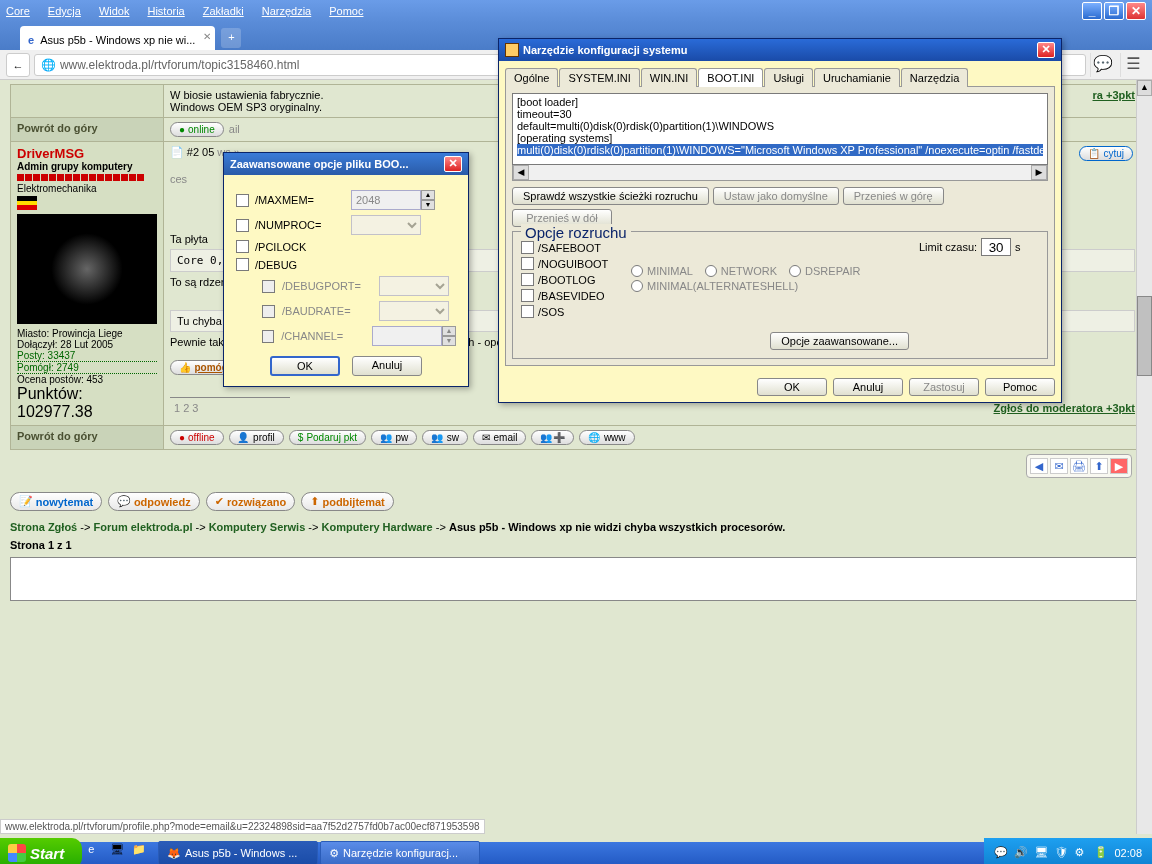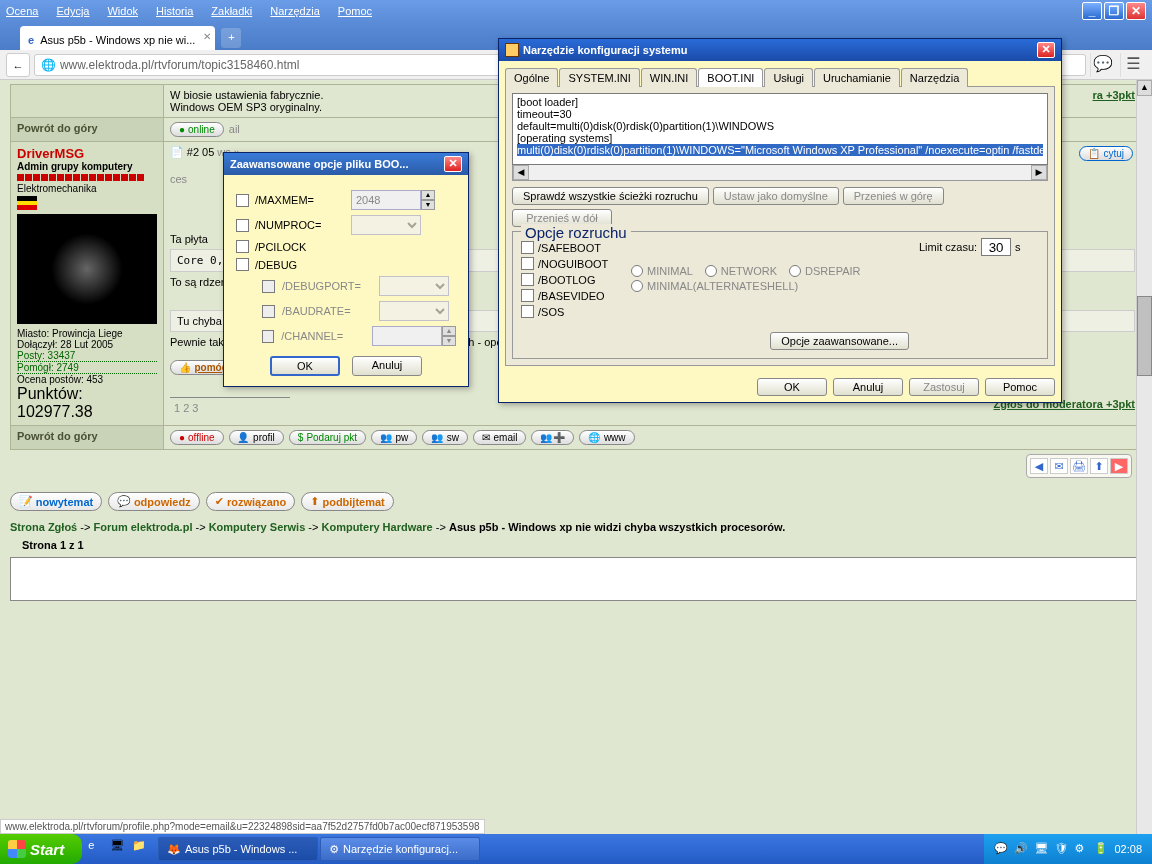--- a/index.html
+++ b/index.html
@@ -38,21 +38,21 @@
 .badge.green { color: #080; }
 .badge.red { color: #c00; }
 .backtop { background: #c9d3b8; font-weight: bold; color: #4a5032; }
 .quote { background: #eef0e4; border: 1px solid #ccc; padding: 4px 6px; margin: 4px 0; }
 .pagelinks { color: #888; font-size: 11px; padding: 4px; }
 .modlink { color: #206020; font-weight: bold; text-decoration: underline; text-align: right; }
 .actionbtns { display: flex; gap: 6px; padding: 6px 10px; }
 .abtn { border: 1px solid #888; border-radius: 10px; background: linear-gradient(#fff,#e8e8e8); padding: 2px 8px; display: inline-flex; align-items: center; gap: 3px; font-size: 11px; }
 .crumbs { padding: 4px 10px; font-size: 11px; }
 .crumbs a { color: #206020; font-weight: bold; }
-.pagestr { padding: 2px 22px; font-weight: bold; font-size: 11px; }
+.pagestr { padding: 2px 10px; font-weight: bold; font-size: 11px; }
 .txtbox { margin: 4px 10px; border: 1px solid #888; height: 44px; background: #fff; }
 .navicons { float: right; display: flex; gap: 2px; padding: 3px; border:1px solid #aaa; border-radius:4px; background:#f8f8f0; margin:4px 10px 4px 0;}
 .navicons div { width:18px; height:16px; border:1px solid #ccc; background:#fff; text-align:center; font-size:11px; line-height:14px; color:#36c; }
 
 
 .dlg { position: absolute; border: 1px solid #0a246a; background: #fef9c3; box-shadow: 2px 2px 6px rgba(0,0,0,.3); }
 .dlg-title { background: linear-gradient(#2a6bd8,#1a4ba8); height: 22px; color: #fff; font-weight: bold; font-size: 11px; padding: 3px 6px; display: flex; align-items: center; }
 .dlg-title .dicon { width: 14px; height: 14px; background: #fc6; border: 1px solid #630; margin-right: 4px; }
 .dlg-title .dclose { margin-left: auto; width: 18px; height: 16px; background: linear-gradient(#f88,#d22); border: 1px solid #fff; border-radius: 2px; text-align: center; line-height: 13px; font-size: 11px; }
 .msconfig { left: 498px; top: 38px; width: 564px; }
@@ -87,21 +87,21 @@
 .advrow .lbl { width: 90px; font-size: 11px; }
 .advin { width: 70px; height: 20px; border: 1px solid #aac; background: #f0f0f0; font-size: 11px; padding: 0 4px; }
 .spinbox { display: flex; }
 .spin { width: 14px; display: flex; flex-direction: column; }
 .spin div { height: 10px; border: 1px solid #999; background: #e0e0e0; font-size: 7px; text-align: center; line-height: 7px; }
 .indent { margin-left: 26px; gap: 7px; }
 .advbtns { display: flex; justify-content: center; gap: 12px; margin-top: 10px; }
 .advbtns .wbtn { min-width: 70px; }
 
 
-.taskbar { position: absolute; bottom: 0; left: 0; right: 0; height: 30px; background: linear-gradient(#3b77e0,#245bc5); display: flex; align-items: center; }
+.taskbar { position: absolute; bottom: 0; left: 0; right: 0; height: 22px; background: linear-gradient(#3b77e0,#245bc5); display: flex; align-items: center; }
 .start { background: linear-gradient(#5c0,#2a0); height: 30px; padding: 0 18px 0 8px; color: #fff; font-weight: bold; font-style: italic; font-size: 15px; border-radius: 0 10px 10px 0; display: flex; align-items: center; gap: 4px; }
 .start .logo { width: 18px; height: 18px; background: conic-gradient(#f44 0 25%, #4c4 0 50%, #48f 0 75%, #fc4 0); border-radius: 3px; }
 .qlaunch { display: flex; gap: 2px; padding: 0 6px; }
 .qlaunch div { width: 20px; height: 20px; }
 .taskbtn { background: linear-gradient(#5a8ce8,#3a6cc8); height: 24px; border: 1px solid #2a5cb8; border-radius: 2px; padding: 0 8px; color: #fff; font-size: 11px; display: flex; align-items: center; gap: 4px; width: 160px; overflow: hidden; margin-right: 2px; }
 .taskbtn.active { background: linear-gradient(#2a5cb8,#1a4ca8); }
 .tray { margin-left: auto; background: linear-gradient(#1ea0f0,#0e80d0); height: 30px; display: flex; align-items: center; gap: 6px; padding: 0 10px; color: #fff; font-size: 11px; }
 .tray .ticon { width: 14px; height: 14px; }
 
 
@@ -109,21 +109,21 @@
 
 
 .pagesc { position: absolute; right: 0; top: 80px; bottom: 30px; width: 16px; background: #e8e8e8; border-left: 1px solid #ccc; }
 .pagesc .ar { height: 16px; background: #ddd; border: 1px solid #aaa; text-align: center; font-size: 9px; line-height: 13px; }
 .pagesc .thumb { height: 80px; background: #c0c0c0; border: 1px solid #888; margin-top: 200px; }
 </style>
 </head>
 <body>
 
 <div class="topmenu">
-  <span>Ocena</span>
+  <span>Core</span>
   <span>Edycja</span>
   <span>Widok</span>
   <span>Historia</span>
   <span>Zakładki</span>
   <span>Narzędzia</span>
   <span>Pomoc</span>
   <div class="winctrl">
     <div>_</div>
     <div>❐</div>
     <div class="close">✕</div>
@@ -216,21 +216,21 @@
           <div style="font-weight:bold;margin:6px 0 0 200px">Darek1222 napisał:</div>
           <div class="quote">Tu chyba też powinny być 4 wątki tak ?</div>
           <div>
             <span>Pewnie tak, a jak masz ustawione opcje w </span><span style="background:#cde">MSConfig</span><span> (Rozruch - opcje zaawansowane)?</span>
           </div>
           <br>
           <span class="badge" style="color:#a50">👍 <span style="font-weight:bold;text-decoration:underline">pomógł</span></span>
           <span class="badge green">$ <span>Podaruj pkt</span></span>
           <br><br>
           <div style="border-top:1px solid #888;width:120px;margin-top:10px"></div>
-          <div style="display:flex;justify-content:space-between;">
+          <div style="display:flex;justify-content:space-between;align-items:center">
             <span class="pagelinks">1 2 3</span>
             <span class="modlink">Zgłoś do moderatora +3pkt</span>
           </div>
         </td>
       </tr>
       <tr>
         <td class="backtop">Powrót do góry</td>
         <td colspan="2">
           <span class="badge red">● <span>offline</span></span>
           <span class="badge">👤 <span>profil</span></span>

